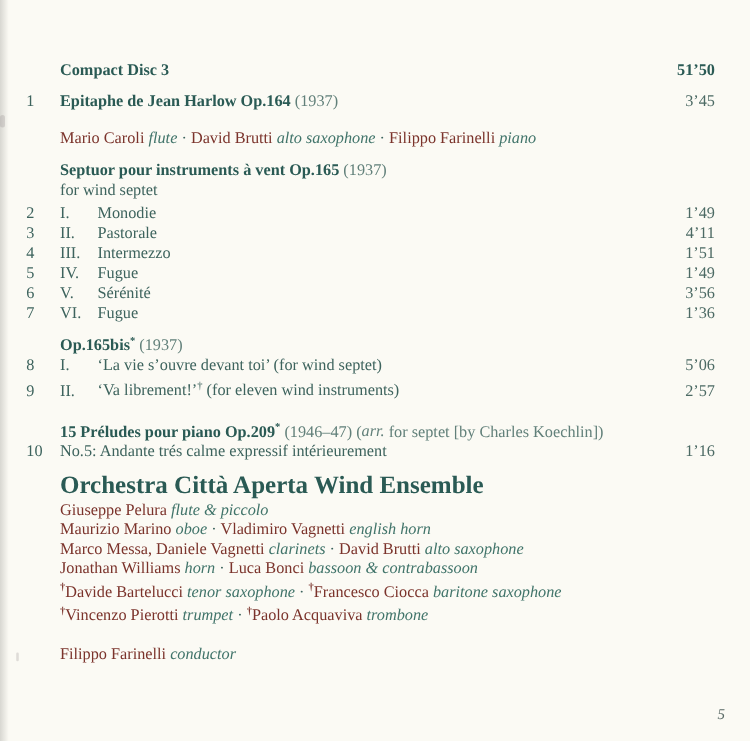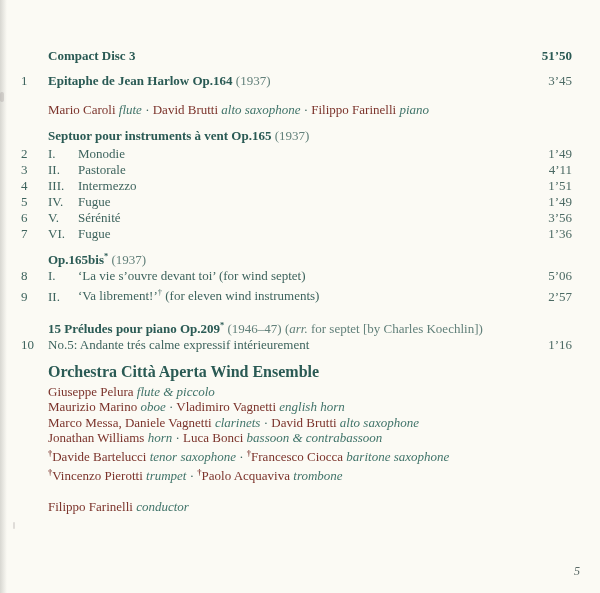--- a/index.html
+++ b/index.html
@@ -46,21 +46,21 @@
   .seg-bsup,.seg-nsup,.seg-tsup{vertical-align:super;font-size:0.65em;}
   .seg-bsup{color:var(--heading);font-weight:bold;}
   .seg-nsup{color:var(--name);font-weight:bold;}
   .seg-tsup{color:var(--body);}
   .r-track1{margin-top:9px;}
   .r-credits1{margin-top:13px;line-height:16px;}
   .r-septet-heading{margin-top:10px;}
   .r-movements-first{margin-top:2px;}
   .r-op165bis-heading{margin-top:6px;}
   .r-preludes-heading{margin-top:12px;}
-  .r-ensemble-heading{margin-top:10px;font-size:16px;line-height:18px;font-weight:bold;color:var(--heading);align-items:flex-end;}
+  .r-ensemble-heading{margin-top:10px;font-size:20px;line-height:18px;font-weight:bold;color:var(--heading);align-items:flex-end;}
   .r-credit{line-height:15.5px;}
   .r-credits-block{margin-top:3px;}
   .r-conductor{margin-top:15px;line-height:16px;}
   .pagenum{
     position:absolute;right:20px;top:564px;
     font-size:12px;color:#5a6a66;font-style:italic;
   }
 </style>
 </head>
 <body>
@@ -86,20 +86,24 @@
 
     <div class="row r-credits1">
       <span class="nc"></span>
       <span class="tc"><span class="seg-n">Mario Caroli</span><span class="seg-i"> flute</span><span class="seg-t"> · </span><span class="seg-n">David Brutti</span><span class="seg-i"> alto saxophone</span><span class="seg-t"> · </span><span class="seg-n">Filippo Farinelli</span><span class="seg-i"> piano</span></span>
     </div>
 
     <div class="row r-septet-heading">
       <span class="nc"></span>
       <span class="tc"><span class="seg-b">Septuor pour instruments à vent Op.165</span><span class="seg-y"> (1937)</span></span>
     </div>
+    <div class="row">
+      <span class="nc"></span>
+      <span class="tc seg-t">for wind septet</span>
+    </div>
 
     <div class="row r-movements-first">
       <span class="nc">2</span>
       <span class="rc">I.</span>
       <span class="tc seg-t">Monodie</span>
       <span class="dc">1’49</span>
     </div>
     <div class="row">
       <span class="nc">3</span>
       <span class="rc">II.</span>

